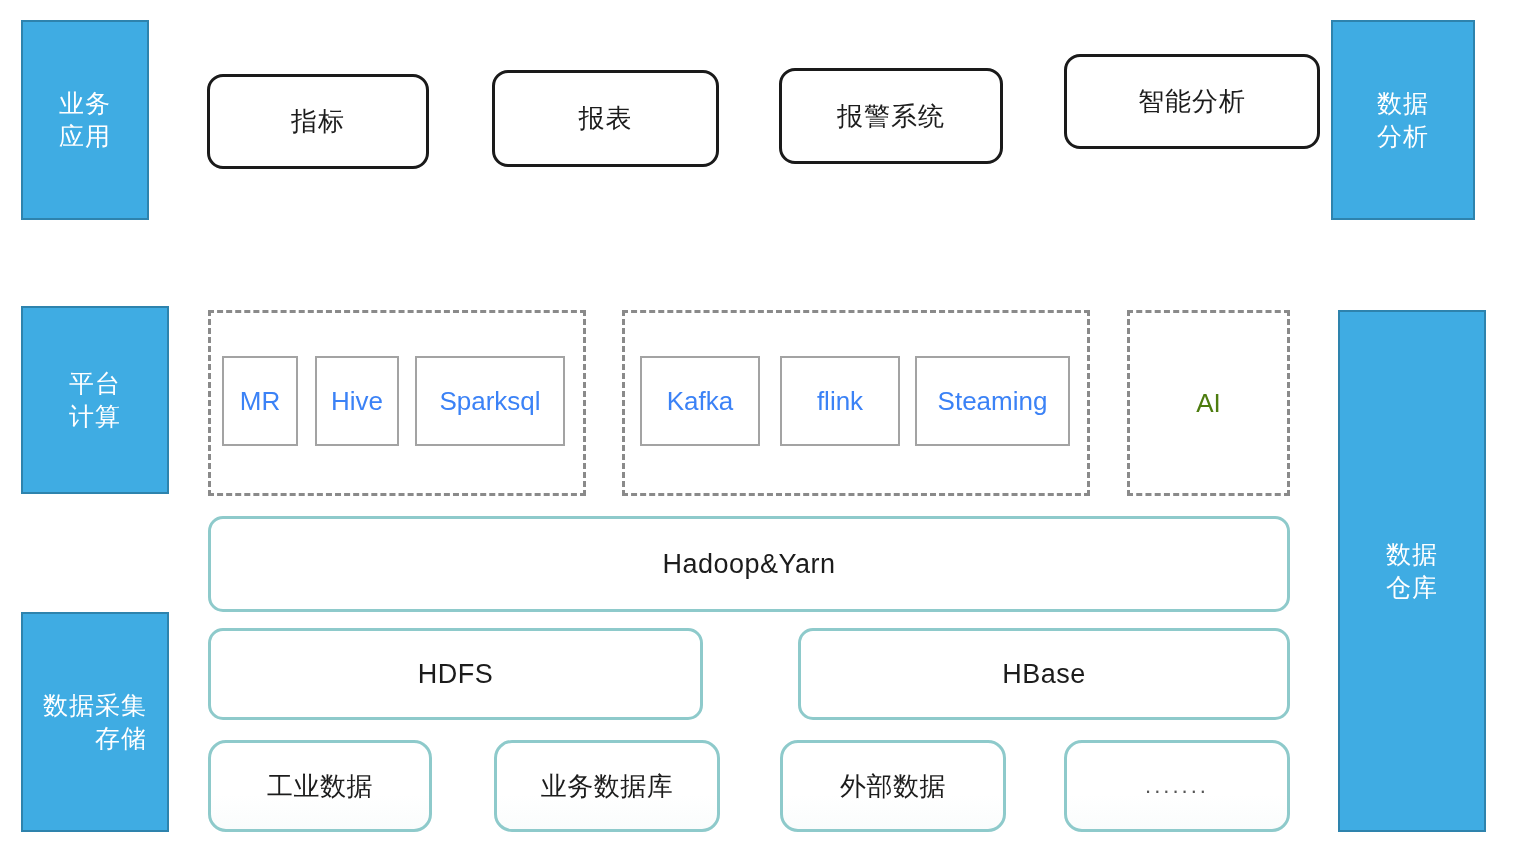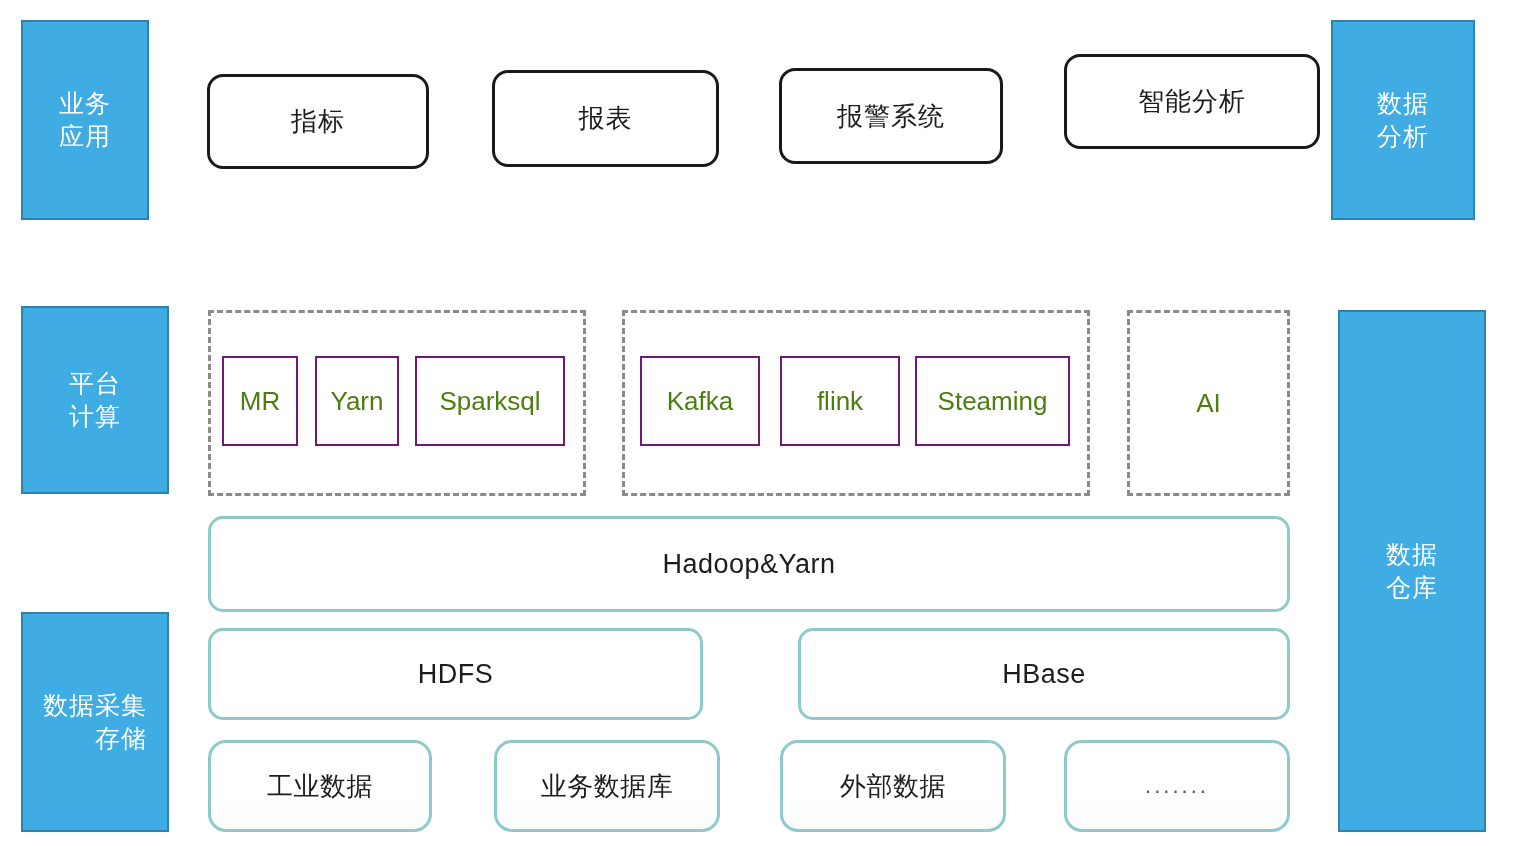--- a/index.html
+++ b/index.html
@@ -65,25 +65,25 @@
     text-align: center;
     font-size: 26px;
     color: #4d7c0f;
   }
 
   
   .chip {
     position: absolute;
     box-sizing: border-box;
     background: #ffffff;
-    border: 2px solid #701a75;
+    border: 2px solid #a3a3a3;
     display: flex;
     align-items: center;
     justify-content: center;
-    color: #4d7c0f;
+    color: #3b82f6;
     font-size: 26px;
   }
 
   
   .bar {
     position: absolute;
     box-sizing: border-box;
     background: #ffffff;
     border: 3px solid #8ECACB;
     border-radius: 15px;
@@ -136,21 +136,21 @@
   <div class="dash-group" style="left:208px; top:310px; width:378px; height:186px;"></div>
 
   <div class="dash-group" style="left:622px; top:310px; width:468px; height:186px;"></div>
 
   <div class="dash-group" style="left:1127px; top:310px; width:163px; height:186px;">
     <div class="group-label">AI</div>
   </div>
 
   <div class="chip" style="left:222px; top:356px; width:76px; height:90px;">MR</div>
 
-  <div class="chip" style="left:315px; top:356px; width:84px; height:90px;">Yarn</div>
+  <div class="chip" style="left:315px; top:356px; width:84px; height:90px;">Hive</div>
 
   <div class="chip" style="left:415px; top:356px; width:150px; height:90px;">Sparksql</div>
 
   <div class="chip" style="left:640px; top:356px; width:120px; height:90px;">Kafka</div>
 
   <div class="chip" style="left:780px; top:356px; width:120px; height:90px;">flink</div>
 
   <div class="chip" style="left:915px; top:356px; width:155px; height:90px;">Steaming</div>
 
   <div class="bar" style="left:208px; top:516px; width:1082px; height:96px;">Hadoop&amp;Yarn</div>

